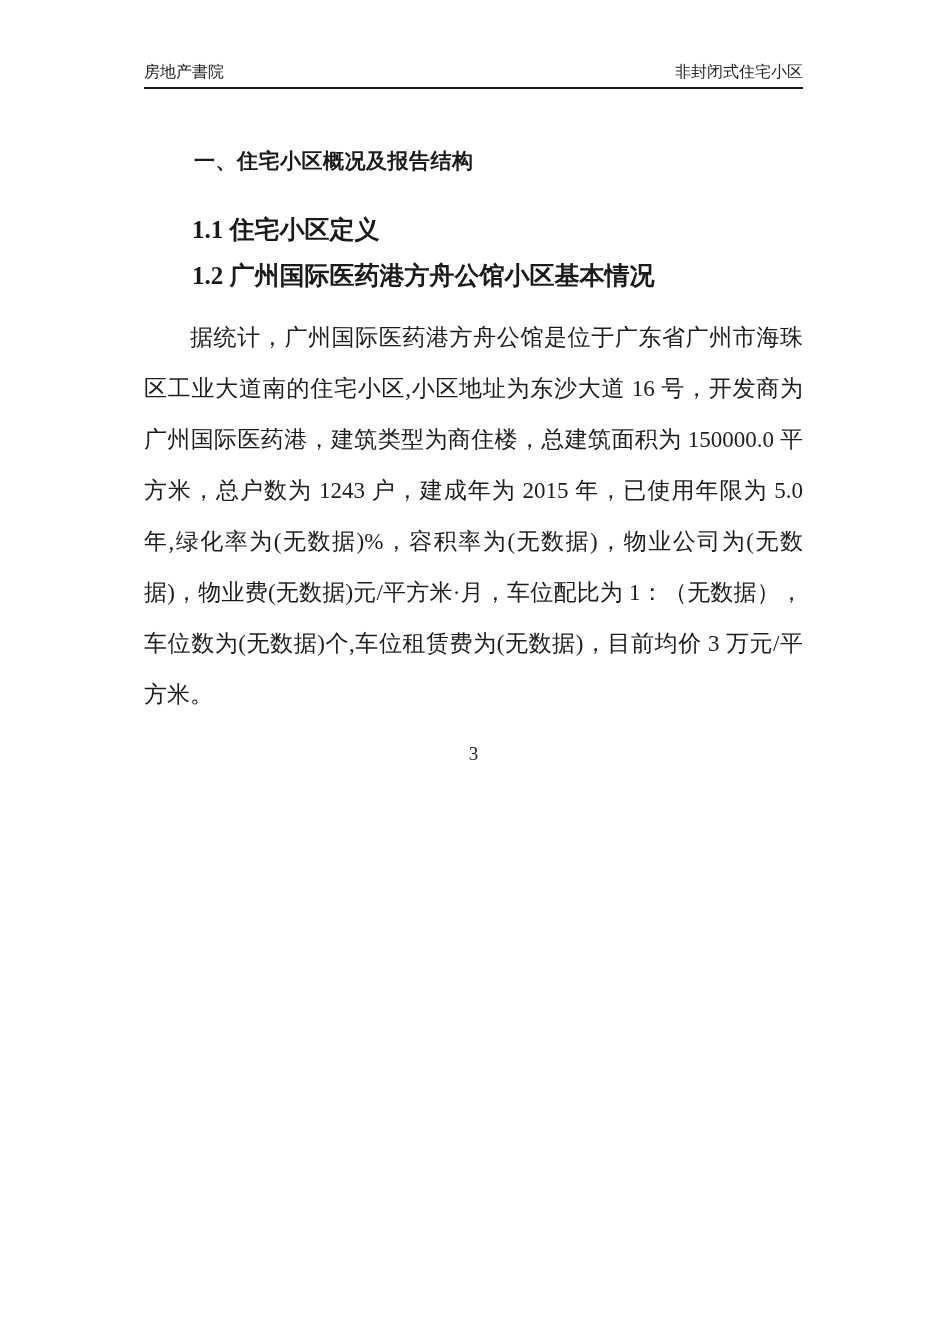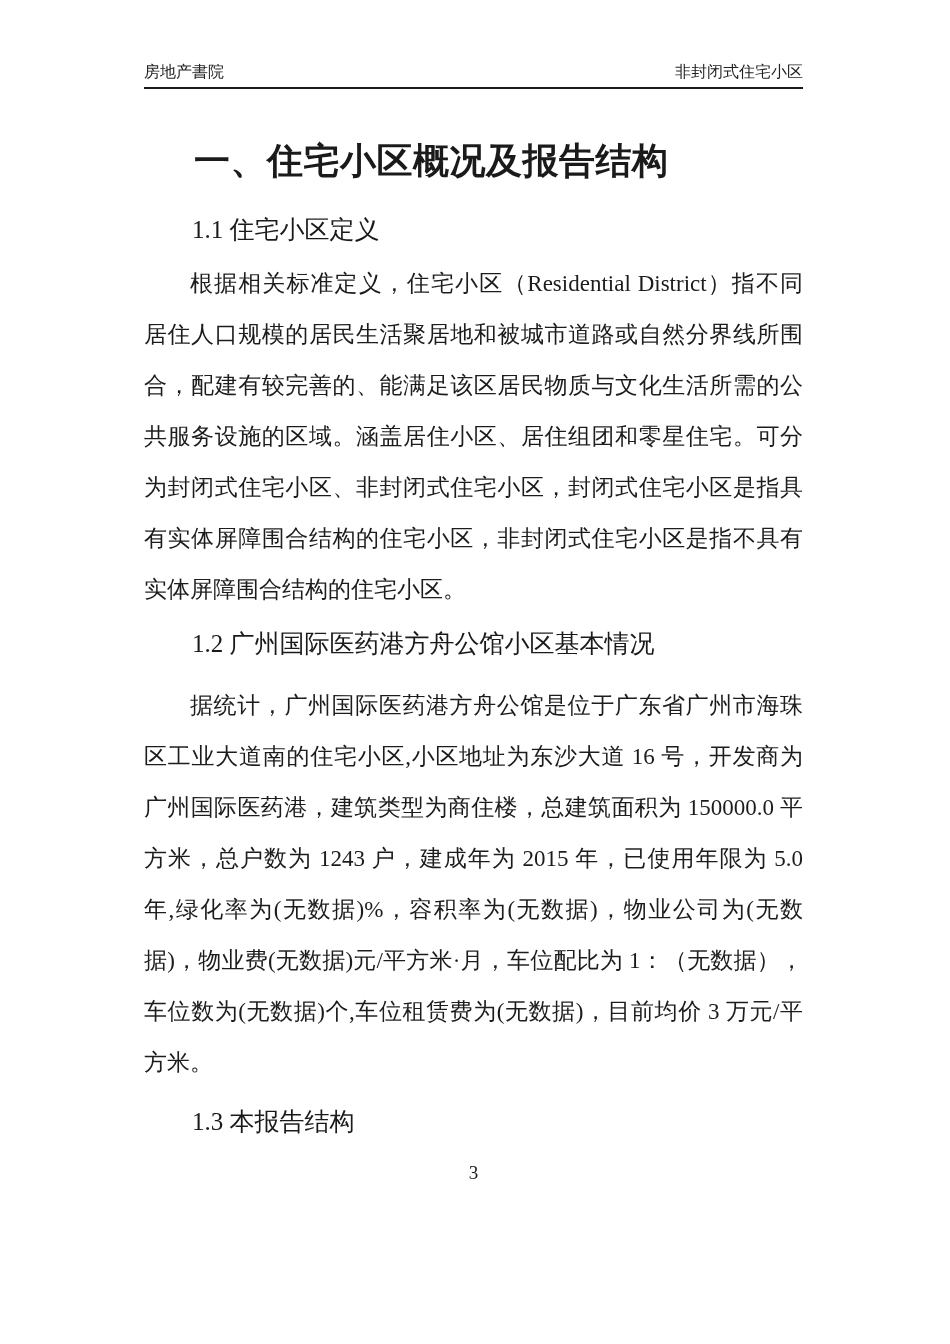--- a/index.html
+++ b/index.html
@@ -33,30 +33,30 @@
     line-height: 20px;
     color: #222222;
   }
   .header-rule {
     margin-top: 5px;
     border-top: 2px solid #1a1a1a;
     height: 0;
   }
   h1.chapter-title {
     margin: 52px 0 0 50px;
-    font-size: 36px;
+    font-size: 21px;
     line-height: 40px;
     font-weight: bold;
     letter-spacing: 0.5px;
   }
   h2.section-heading {
     margin: 32px 0 0 48px;
     font-size: 25px;
     line-height: 34px;
-    font-weight: normal;
+    font-weight: bold;
   }
   h2#heading-1-2 { margin-top: 12px; }
   h2#heading-1-3 { margin-top: 17px; }
   p.body-paragraph {
     margin: 19px 0 0 0;
     font-size: 23px;
     line-height: 51px;
     text-align: justify;
     text-indent: 46px;
     word-break: normal;
@@ -79,23 +79,21 @@
 
     <div class="running-header">
       <span>房地产書院</span>
       <span>非封闭式住宅小区</span>
     </div>
     <div class="header-rule"></div>
 
     <h1 class="chapter-title">一、住宅小区概况及报告结构</h1>
 
     <h2 class="section-heading" id="heading-1-1">1.1 住宅小区定义</h2>
-    <p class="body-paragraph" id="paragraph-1-1">根据相关标准定义，住宅小区（Residential District）指不同居住人口规模的居民生活聚居地和被城市道路或自然分界线所围合，配建有较完善的、能满足该区居民物质与文化生活所需的公共服务设施的区域。涵盖居住小区、居住组团和零星住宅。可分为封闭式住宅小区、非封闭式住宅小区，封闭式住宅小区是指具有实体屏障围合结构的住宅小区，非封闭式住宅小区是指不具有实体屏障围合结构的住宅小区。</p>
 
     <h2 class="section-heading" id="heading-1-2">1.2 广州国际医药港方舟公馆小区基本情况</h2>
     <p class="body-paragraph" id="paragraph-1-2">据统计，广州国际医药港方舟公馆是位于广东省广州市海珠区工业大道南的住宅小区,小区地址为东沙大道 16 号，开发商为广州国际医药港，建筑类型为商住楼，总建筑面积为 150000.0 平方米，总户数为 1243 户，建成年为 2015 年，已使用年限为 5.0 年,绿化率为(无数据)%，容积率为(无数据)，物业公司为(无数据)，物业费(无数据)元/平方米·月，车位配比为 1：（无数据），车位数为(无数据)个,车位租赁费为(无数据)，目前均价 3 万元/平方米。</p>
 
-    <h2 class="section-heading" id="heading-1-3">1.3 本报告结构</h2>
 
     <div class="page-number">3</div>
 
   </div>
 </div>
 
 </body></html>

